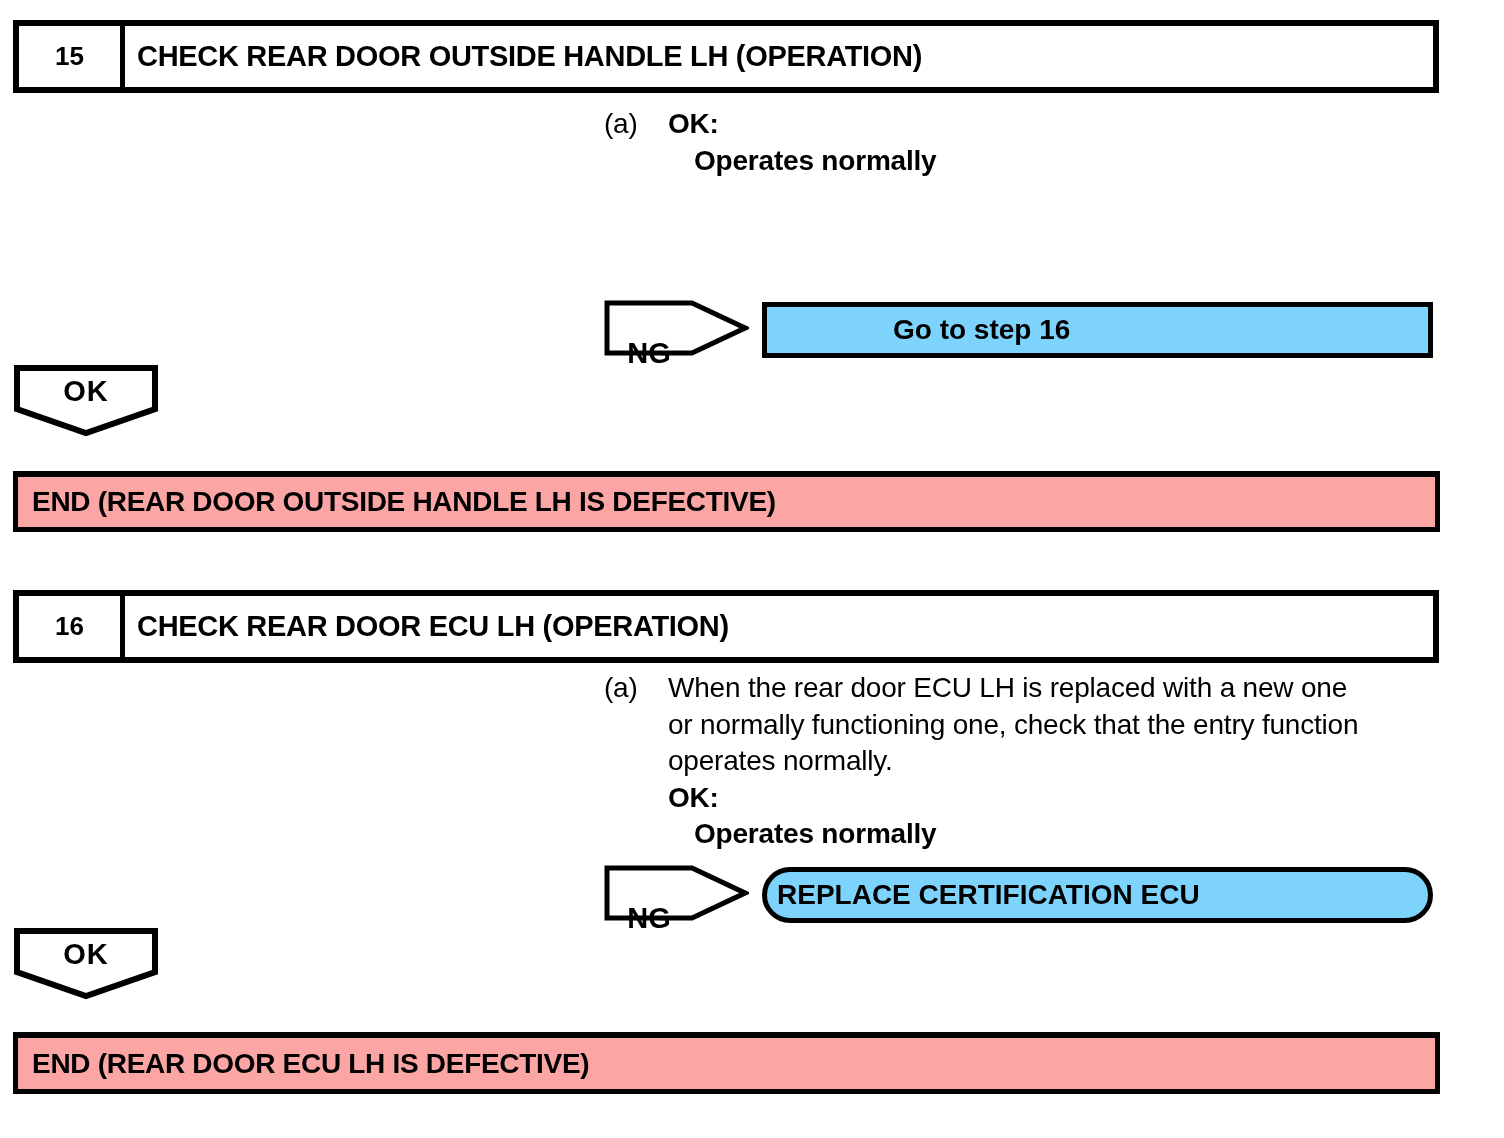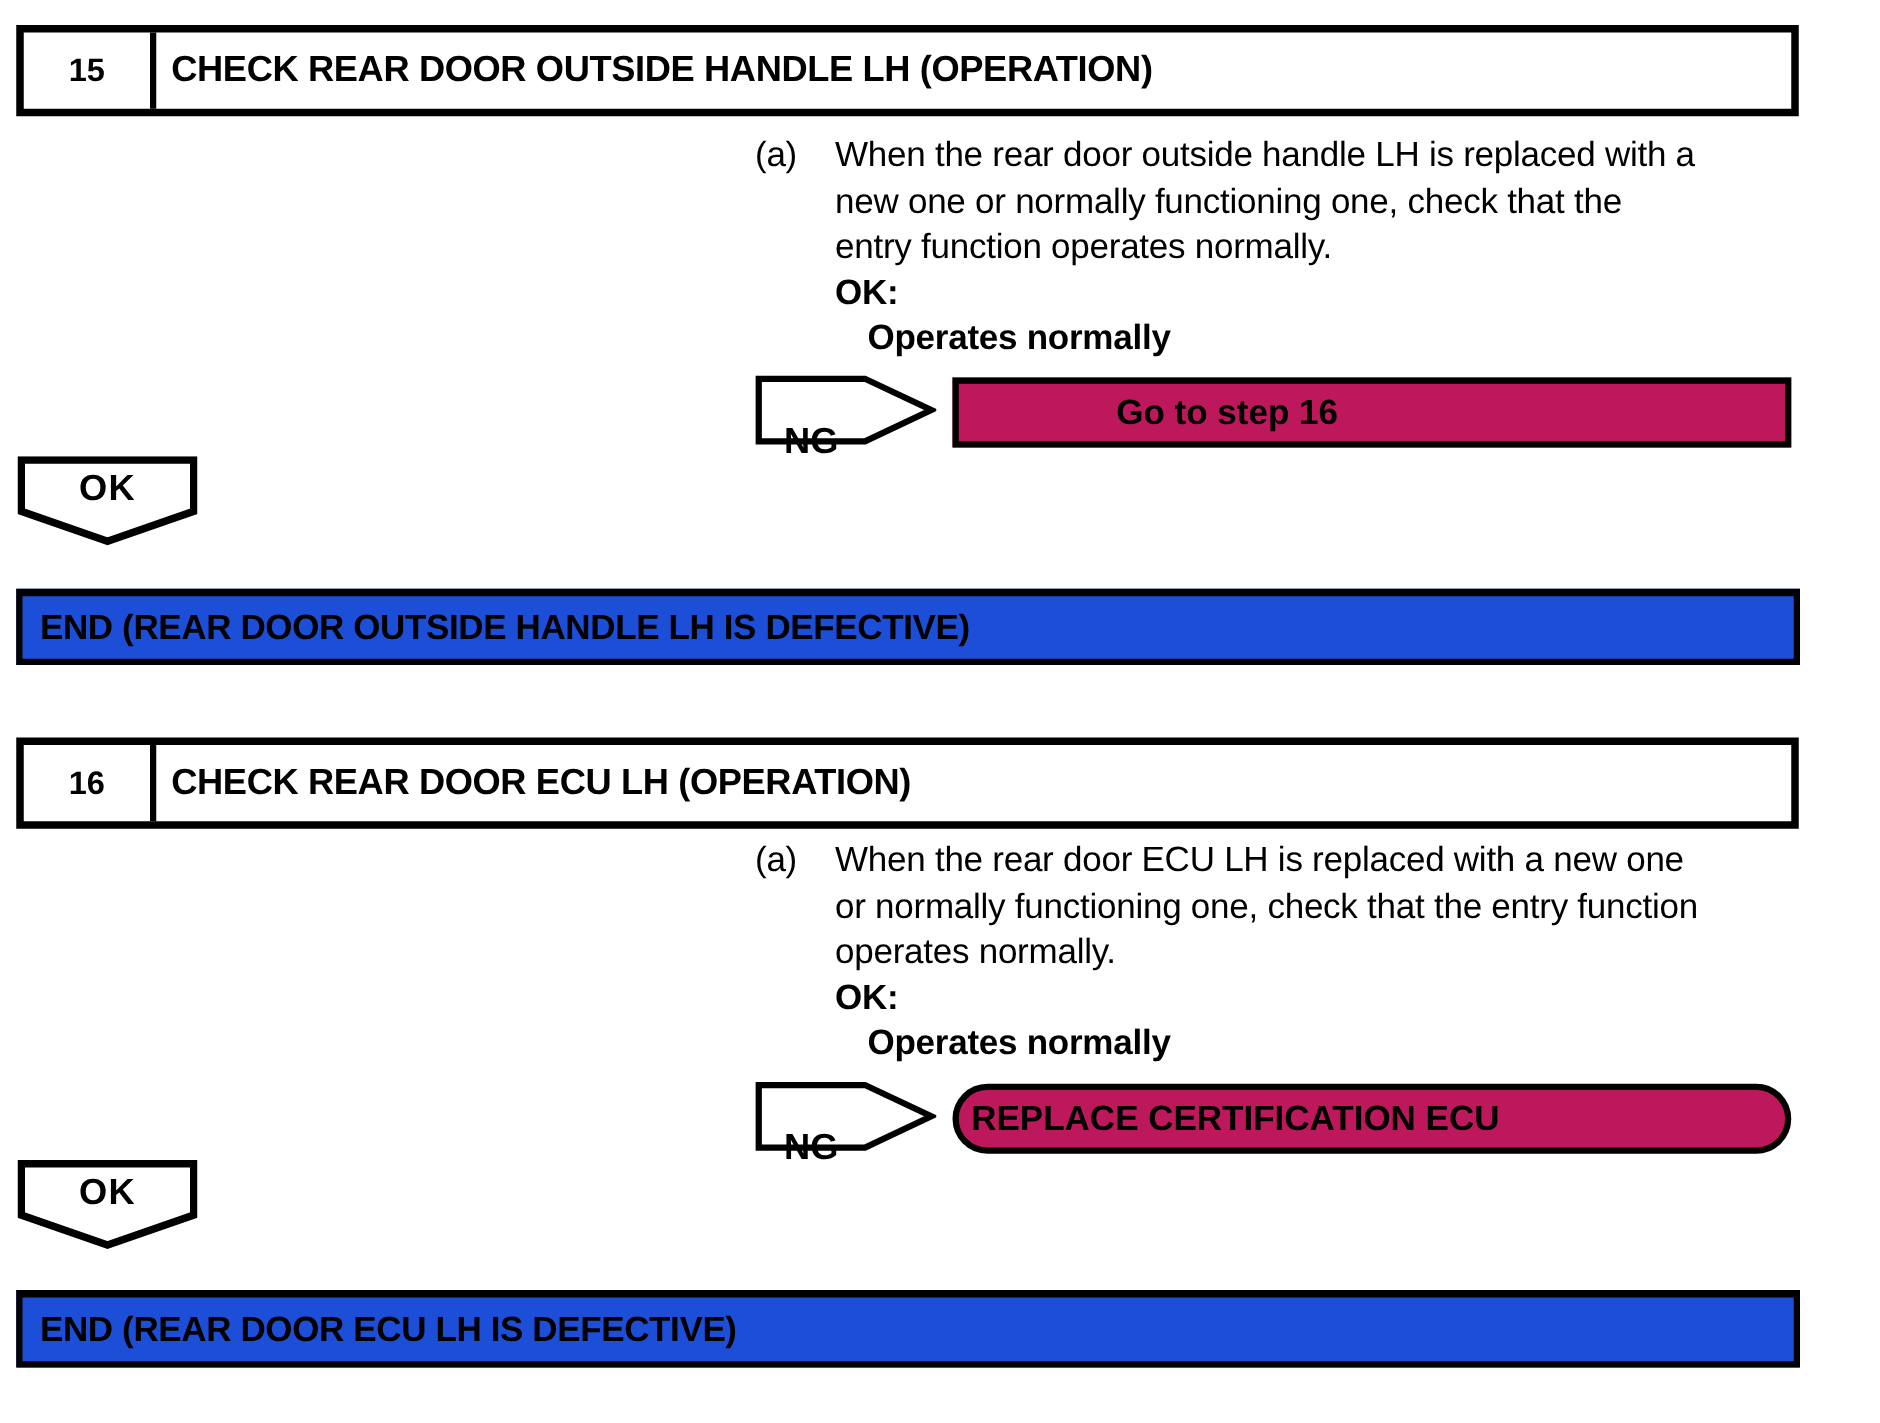--- a/index.html
+++ b/index.html
@@ -84,21 +84,21 @@
     font-weight: bold;
     font-size: 29px;
     margin-top: 25px;
   }
   .ng-action-box {
     position: absolute;
     left: 762px;
     width: 671px;
     height: 56px;
     border: 5px solid #000;
-    background: #be185d;
+    background: #7dd3fc;
     display: flex;
     align-items: center;
     font-weight: bold;
     font-size: 28px;
     white-space: nowrap;
   }
   .ng-action-box.offset-text { padding-left: 126px; }
   .ng-action-box.flush-text { padding-left: 10px; border-radius: 28px; }
 
   
@@ -124,21 +124,21 @@
   }
 
   
   .end-box {
     position: absolute;
     left: 13px;
     width: 1427px;
     height: 61px;
     border: 5px solid #000;
     border-top-width: 6px;
-    background: #1d4ed8;
+    background: #fca5a5;
     display: flex;
     align-items: center;
     padding-left: 14px;
     font-weight: bold;
     font-size: 28px;
     letter-spacing: -0.3px;
     white-space: nowrap;
   }
 
   
@@ -162,23 +162,20 @@
 <div class="page">
 
   <div class="step-header" id="s15-header">
     <div class="num-cell">15</div>
     <div class="title-cell">CHECK REAR DOOR OUTSIDE HANDLE LH (OPERATION)</div>
   </div>
 
   <div class="instruction" id="s15-instruction">
     <div class="marker">(a)</div>
     <div class="body">
-      <div class="lines">When the rear door outside handle LH is replaced with a
-new one or normally functioning one, check that the
-entry function operates normally.</div>
       <div class="ok-heading">OK:</div>
       <div class="ok-condition">Operates normally</div>
     </div>
   </div>
 
   <div class="ng-arrow-wrap" id="s15-ng-arrow">
     <svg width="145" height="56" viewBox="0 0 145 56">
       <polygon points="3,3 88,3 141,28 88,53 3,53" fill="#ffffff" stroke="#000000" stroke-width="5"></polygon>
     </svg>
     <span class="ng-text">NG</span>

